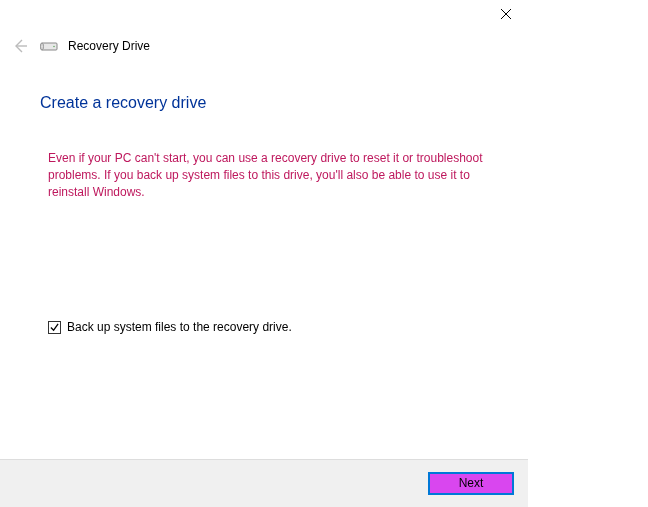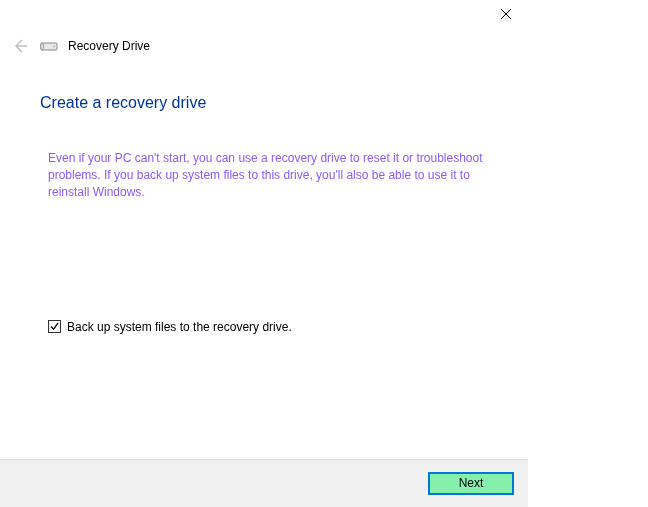--- a/index.html
+++ b/index.html
@@ -56,28 +56,28 @@
     padding: 34px 40px 17px 40px;
   }
   .page-heading {
     font-size: 16px;
     color: #003399;
     font-weight: 400;
     margin: 0 0 38px 0;
   }
   .body-text {
     font-size: 12px;
-    color: #8b5cf6;
+    color: #be185d;
     line-height: 1.4;
     max-width: 560px;
     margin: 16px 0 120px 8px;
   }
   .checkbox-row {
     display: flex;
-    align-items: flex-start;
+    align-items: flex-end;
     gap: 6px;
     margin-left: 8px;
   }
   .checkbox {
     width: 13px; height: 13px;
     border: 1px solid #333;
     display: inline-flex; align-items: center; justify-content: center;
     background: #fff;
   }
   .checkbox svg { width: 9px; height: 9px; }
@@ -91,21 +91,21 @@
     justify-content: flex-end;
     padding: 0 14px;
     gap: 8px;
   }
   .btn {
     min-width: 86px;
     height: 23px;
     font-size: 12px;
     font-family: inherit;
     border: 1px solid #adadad;
-    background: #86efac;
+    background: #d946ef;
     padding: 0 10px;
     text-align: center;
     line-height: 21px;
     cursor: default;
   }
   .btn.primary {
     border: 2px solid #0078d7;
     line-height: 19px;
   }
 </style>

